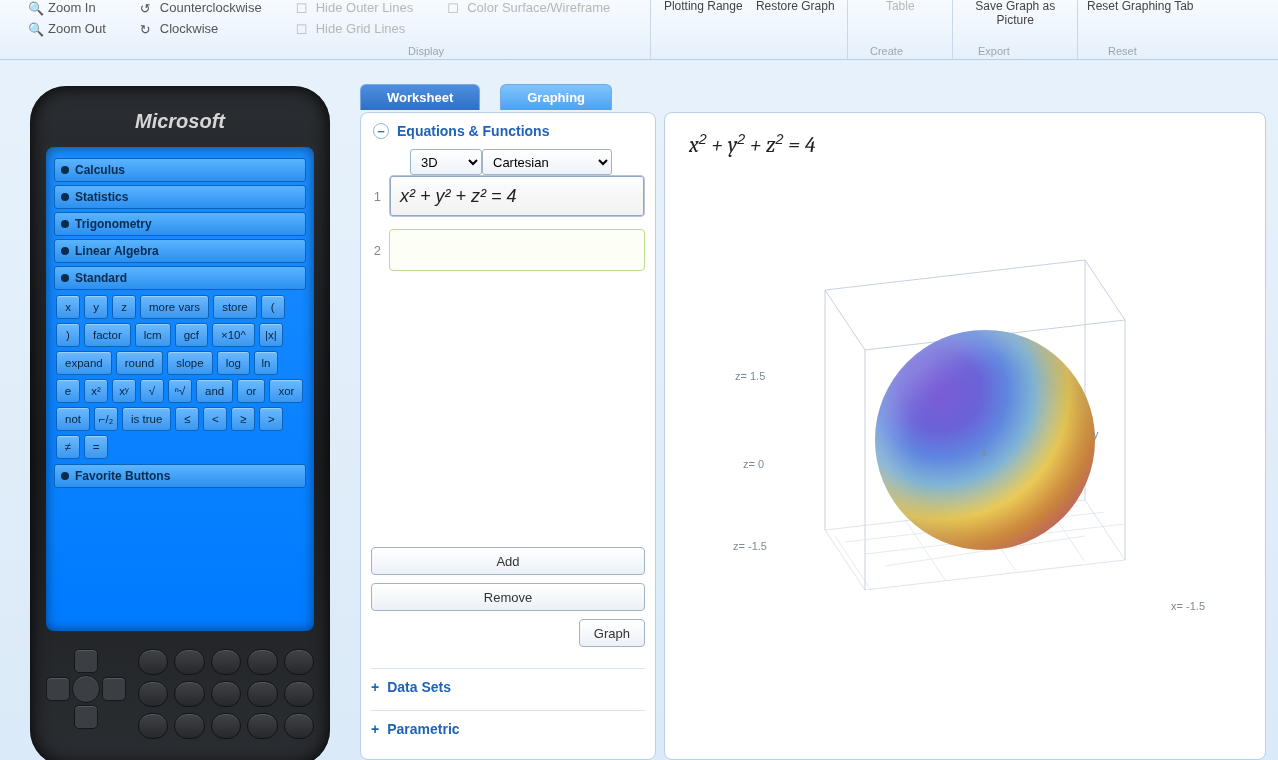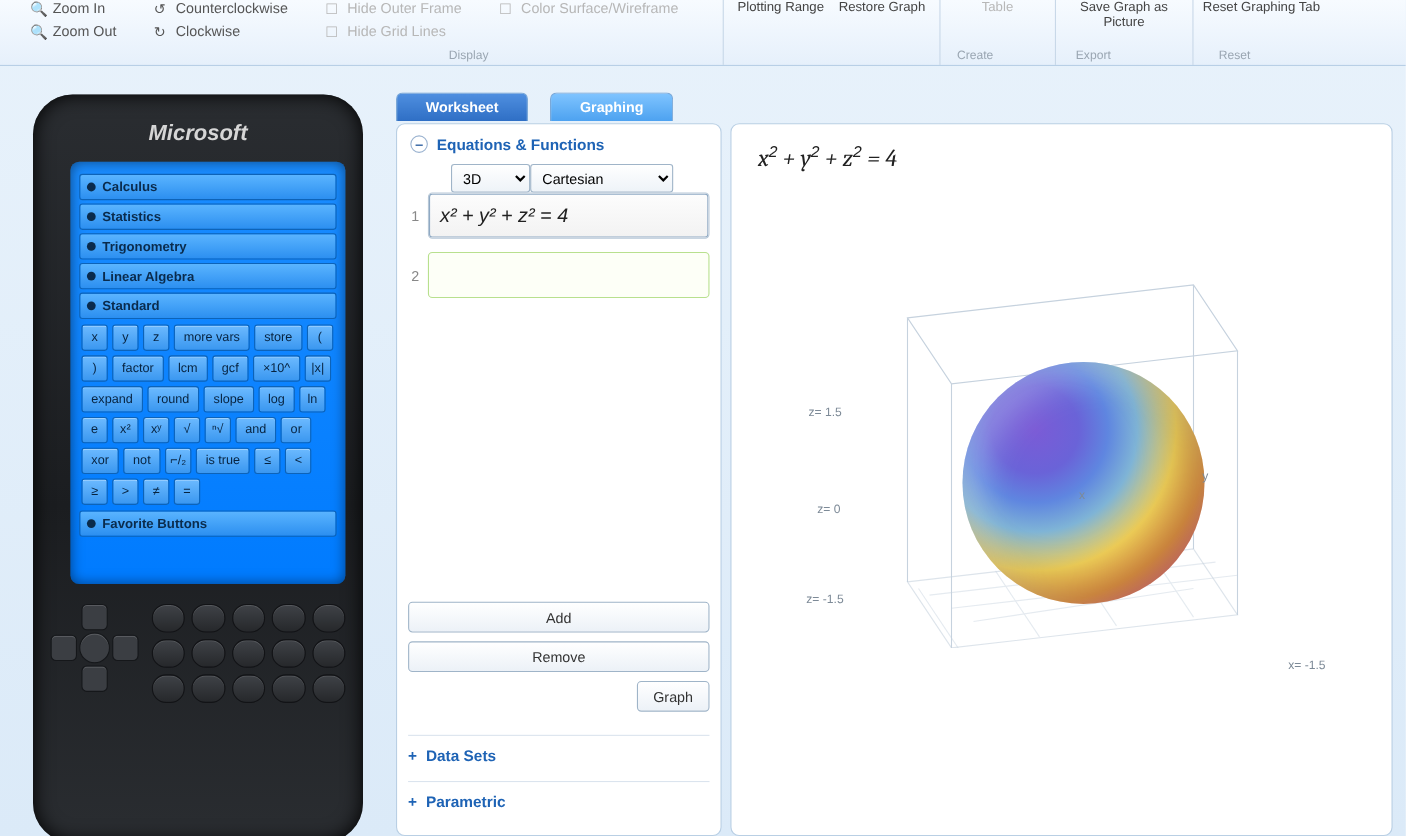--- a/index.html
+++ b/index.html
@@ -11,21 +11,21 @@
 .ribbon-big { display: flex; flex-direction: column; align-items: center; justify-content: flex-start; width: 92px; text-align: center; font-size: 12px; line-height: 1.15; color: #444; cursor: pointer; padding-top: 0; }
 .ribbon-big.disabled { color: #b7b7b7; cursor: default; }
 .ribbon-sep { width: 1px; align-self: stretch; background: #c8d8e8; margin: 0 6px; }
 .ribbon-group-label { position: absolute; bottom: 2px; font-size: 11px; color: #9aa6b2; }
 .ico { width: 14px; height: 14px; display: inline-block; }
 .workspace { position: absolute; top: 60px; left: 0; right: 0; bottom: 0; }
 
 
 .device { position: absolute; left: 30px; top: 26px; width: 300px; height: 680px; border-radius: 36px; background: linear-gradient(#2a2d31,#1b1d20 55%,#2a2d31); box-shadow: inset 0 0 18px #000; padding: 18px 16px 12px; }
 .device-brand { text-align: center; font-size: 20px; font-style: italic; font-weight: bold; color: #d6d6d6; margin: 6px 0 14px; }
-.device-screen { background: linear-gradient(#1a8cff,#007bff); border-radius: 8px; padding: 8px 6px; height: 384px; box-shadow: inset 0 0 12px rgba(0,0,0,.5); overflow: hidden; margin-left: 18px; }
+.device-screen { background: linear-gradient(#1a8cff,#007bff); border-radius: 8px; padding: 8px 6px; height: 484px; box-shadow: inset 0 0 12px rgba(0,0,0,.5); overflow: hidden; }
 .sect { margin: 3px 2px; }
 .sect-head { display: flex; align-items: center; gap: 6px; font-size: 12px; font-weight: bold; color: #0a2b4c; background: linear-gradient(#5ab4ff,#2c8ff0); border: 1px solid #0d63b8; border-radius: 3px; padding: 4px 6px; cursor: pointer; }
 .sect-head .bullet { width: 8px; height: 8px; border-radius: 50%; background: #0a2b4c; }
 .keypad { display: flex; flex-wrap: wrap; gap: 4px; padding: 5px 2px 2px; }
 .k { background: linear-gradient(#6cbaff,#3a97f0); border: 1px solid #0d63b8; border-radius: 3px; color: #07233f; font-size: 11.5px; height: 24px; display: inline-flex; align-items: center; justify-content: center; padding: 0 8px; cursor: pointer; box-shadow: 0 1px 0 rgba(255,255,255,.35) inset; }
 .k.sq { width: 24px; padding: 0; }
 .hw-pad { margin-top: 18px; display: grid; grid-template-columns: 80px 1fr; gap: 12px; align-items: start; }
 .dpad { width: 80px; height: 80px; position: relative; }
 .dpad .db { position: absolute; background: #3b3e43; border: 1px solid #15171a; border-radius: 5px; box-shadow: inset 0 1px 0 rgba(255,255,255,.15); cursor: pointer; }
 .dpad .up { left: 28px; top: 0; width: 24px; height: 24px; }
@@ -93,21 +93,21 @@
         <span>Counterclockwise</span>
       </div>
     <div class="ribbon-item">
         <span class="ico">↻</span>
         <span>Clockwise</span>
       </div>
   </div>
   <div class="ribbon-col">
     <div class="ribbon-item disabled">
         <span class="ico">☐</span>
-        <span>Hide Outer Frame</span>
+        <span>Hide Outer Lines</span>
       </div>
     <div class="ribbon-item disabled">
         <span class="ico">☐</span>
         <span>Hide Grid Lines</span>
       </div>
   </div>
   <div class="ribbon-col">
     <div class="ribbon-item disabled">
         <span class="ico">☐</span>
         <span>Color Surface/Wireframe</span>

